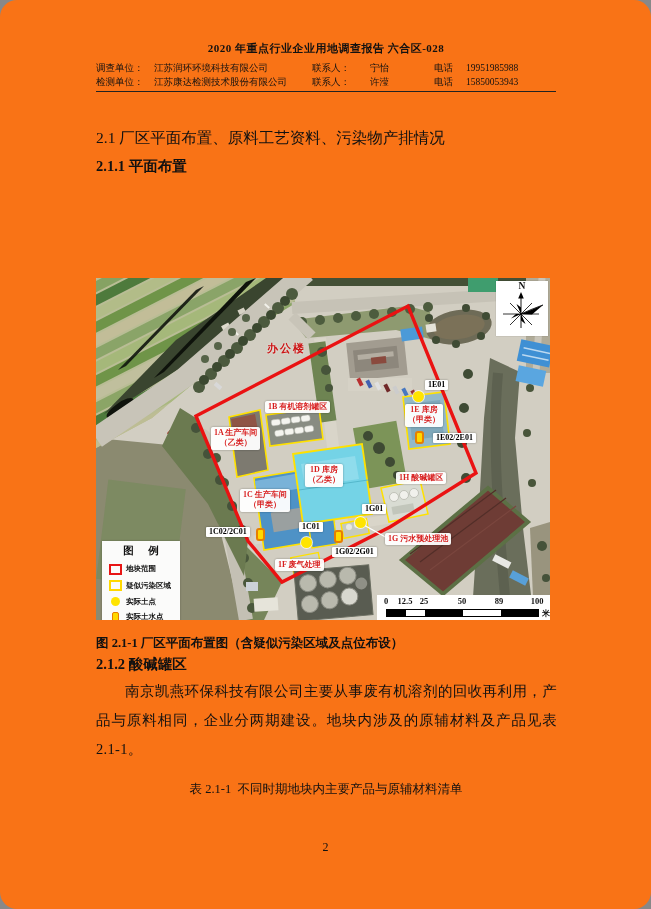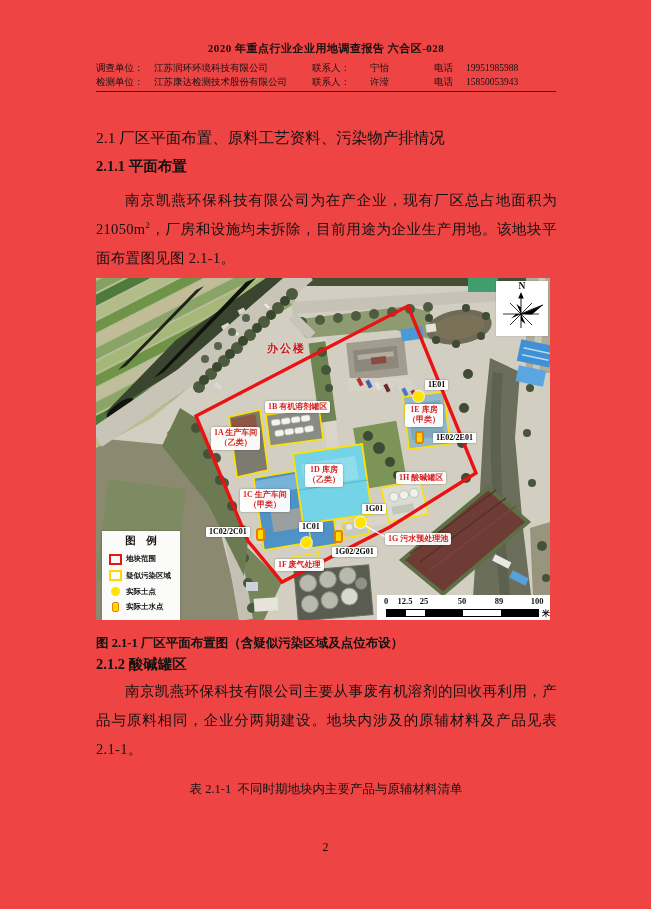--- a/index.html
+++ b/index.html
@@ -1,19 +1,19 @@
 <!DOCTYPE html>
 <html><head>
 <meta charset="utf-8">
 <style>
   html,body{margin:0;padding:0;background:#888;}
   .page{
-    position:relative;width:651px;height:909px;background:#ef4444;
+    position:relative;width:651px;height:909px;background:#f97316;
     font-family:"Liberation Serif","DejaVu Serif",serif;color:#111;
-    margin:0 auto;overflow:hidden;
+    margin:0 auto;overflow:hidden;border-radius:17px;
   }
   
   .hdr-title{position:absolute;top:41px;left:96px;width:460px;text-align:center;
     font-size:11px;font-weight:bold;letter-spacing:.5px;}
   .hdr-row{position:absolute;left:96px;width:460px;display:flex;font-size:9.5px;line-height:12px;}
   .hdr-row.r1{top:62px}.hdr-row.r2{top:76px}
   .hdr-row .c1{width:58px}.hdr-row .c2{width:158px}.hdr-row .c3{width:58px}
   .hdr-row .c4{width:64px}.hdr-row .c5{width:32px}.hdr-row .c6{flex:1}
   .hdr-rule{position:absolute;top:91px;left:96px;width:460px;border-top:1.2px solid #222;height:0;}
   
@@ -42,22 +42,22 @@
     line-height:1.25;padding:0 3px;border-radius:1px;box-shadow:0 0 2px rgba(0,0,0,.4);}
   .dot{position:absolute;width:11px;height:11px;border-radius:50%;background:#ffe400;
     box-shadow:0 0 0 1px rgba(255,255,255,.75);}
   .cyl{position:absolute;width:9px;height:13px;background:#ffd900;border:2px solid #e77f00;
     border-radius:3px;box-sizing:border-box;}
   
   .compass{position:absolute;left:400px;top:3px;width:52px;height:55px;background:#fff;
     text-align:center;box-shadow:0 0 1px rgba(0,0,0,.3);}
   .compass .n{font-size:9.5px;font-weight:bold;line-height:11px;}
   
-  .legend{position:absolute;left:6px;top:253px;width:78px;height:97px;
-    background:rgba(255,255,255,.97);box-shadow:0 0 2px rgba(0,0,0,.25);}
+  .legend{position:absolute;left:6px;top:263px;width:78px;height:97px;
+    background:rgba(255,255,255,.97);box-shadow:0 0 2px rgba(0,0,0,.25);font-family:Liberation Mono, monospace;}
   .legend .ttl{text-align:center;font-size:10.5px;font-weight:bold;letter-spacing:4px;
     margin-top:3px;text-indent:4px;}
   .lg-row{display:flex;align-items:center;gap:4px;margin:5.5px 0 0 7px;}
   .lg-row .lbl{font-size:7.5px;font-weight:bold;}
   .sym{width:13px;display:flex;justify-content:center;}
   .sym-rect-red{width:11px;height:7px;border:2px solid #e81515;}
   .sym-rect-yel{width:11px;height:7px;border:2px solid #ffd800;}
   .sym-dot{width:9px;height:9px;border-radius:50%;background:#ffe400;}
   .sym-cyl{width:7px;height:10px;background:#ffd900;border:1.5px solid #e77f00;border-radius:2px;box-sizing:border-box;}
   
@@ -87,21 +87,20 @@
     <span class="c3">联系人：</span>
     <span class="c4">许滢</span>
     <span class="c5">电话</span>
     <span class="c6">15850053943</span>
   </div>
   <div class="hdr-rule"></div>
 
   <div class="h2">2.1 厂区平面布置、原料工艺资料、污染物产排情况</div>
   <div class="h3a">2.1.1 平面布置</div>
 
-  <div class="para p1"><span>南京凯燕环保科技有限公司为在产企业，现有厂区总占地面积为21050m</span><sup>2</sup><span>，厂房和设施均未拆除，目前用途为企业生产用地。该地块平面布置图见图 2.1-1。</span></div>
 
   <div class="map">
     <svg class="bg" width="454" height="342" viewBox="0 0 454 342">
       <defs>
         <clipPath id="farm">
             <polygon points="0,0 205,0 198,26 150,55 104,100 56,140 0,170"></polygon>
           </clipPath>
       </defs>
       <rect width="454" height="342" fill="#d2cec2"></rect>
 

